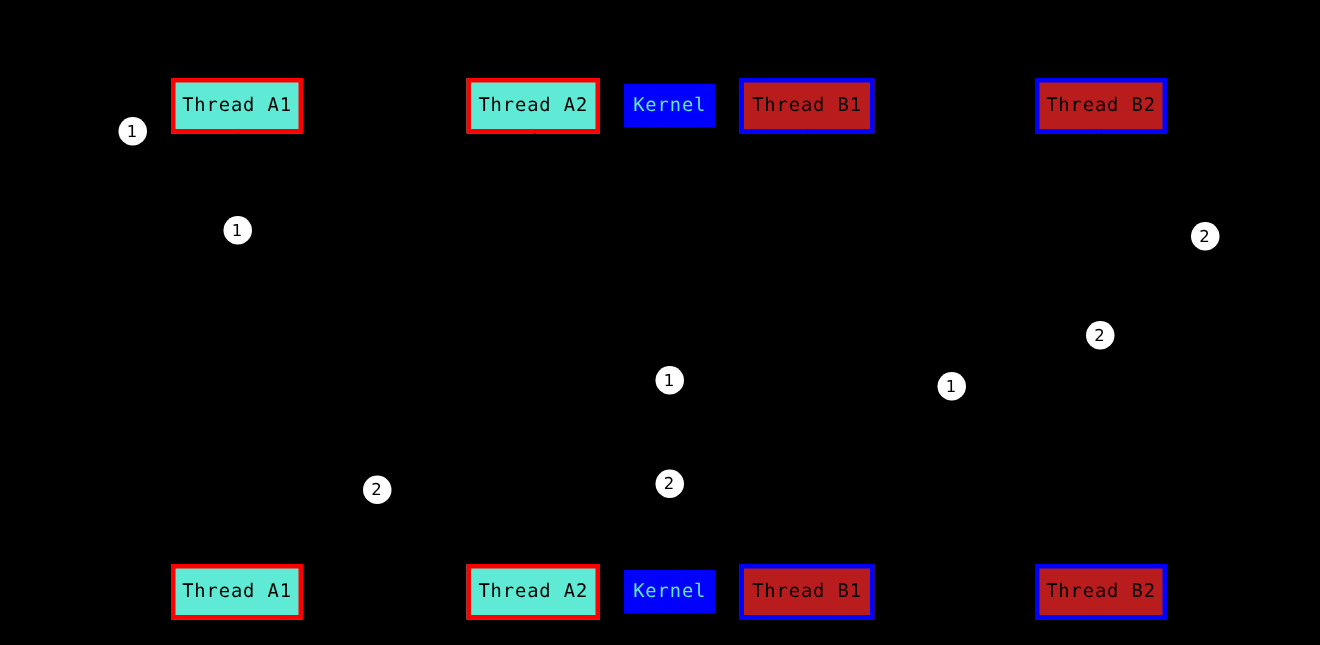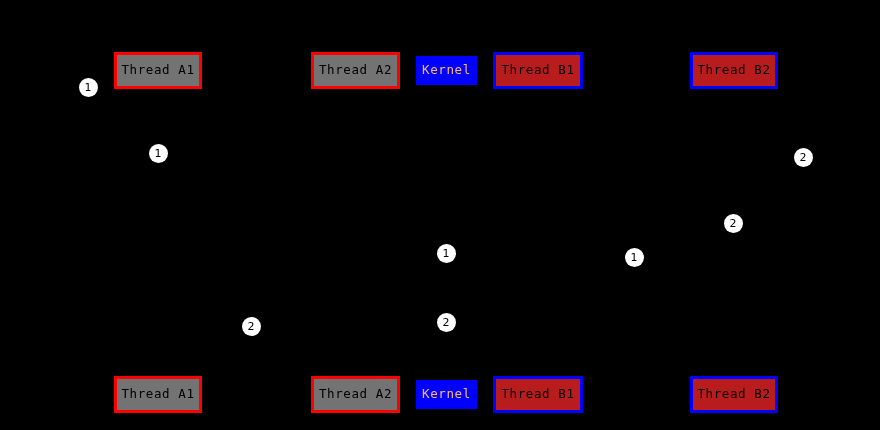--- a/index.html
+++ b/index.html
@@ -31,34 +31,34 @@
     justify-content: center;
     font-size: 12.5px;
     letter-spacing: 0.6px;
     line-height: 1;
     white-space: nowrap;
     border-style: solid;
   }
   .participant.red {
     border-color: #ff0000;
     border-width: 3px;
-    background: #737373;
+    background: #5eead4;
     color: #000000;
   }
   .participant.blue {
     border-color: #0000ff;
     border-width: 3px;
     background: #b91c1c;
     color: #000000;
   }
   .participant.filled-blue {
     border-color: #0000ff;
     border-width: 0px;
     background: #0000ff;
-    color: #fdba74;
+    color: #5eead4;
   }
   .marker {
     position: absolute;
     box-sizing: border-box;
     width: 19px;
     height: 19px;
     border-radius: 50%;
     background: #ffffff;
     color: #000000;
     display: flex;

